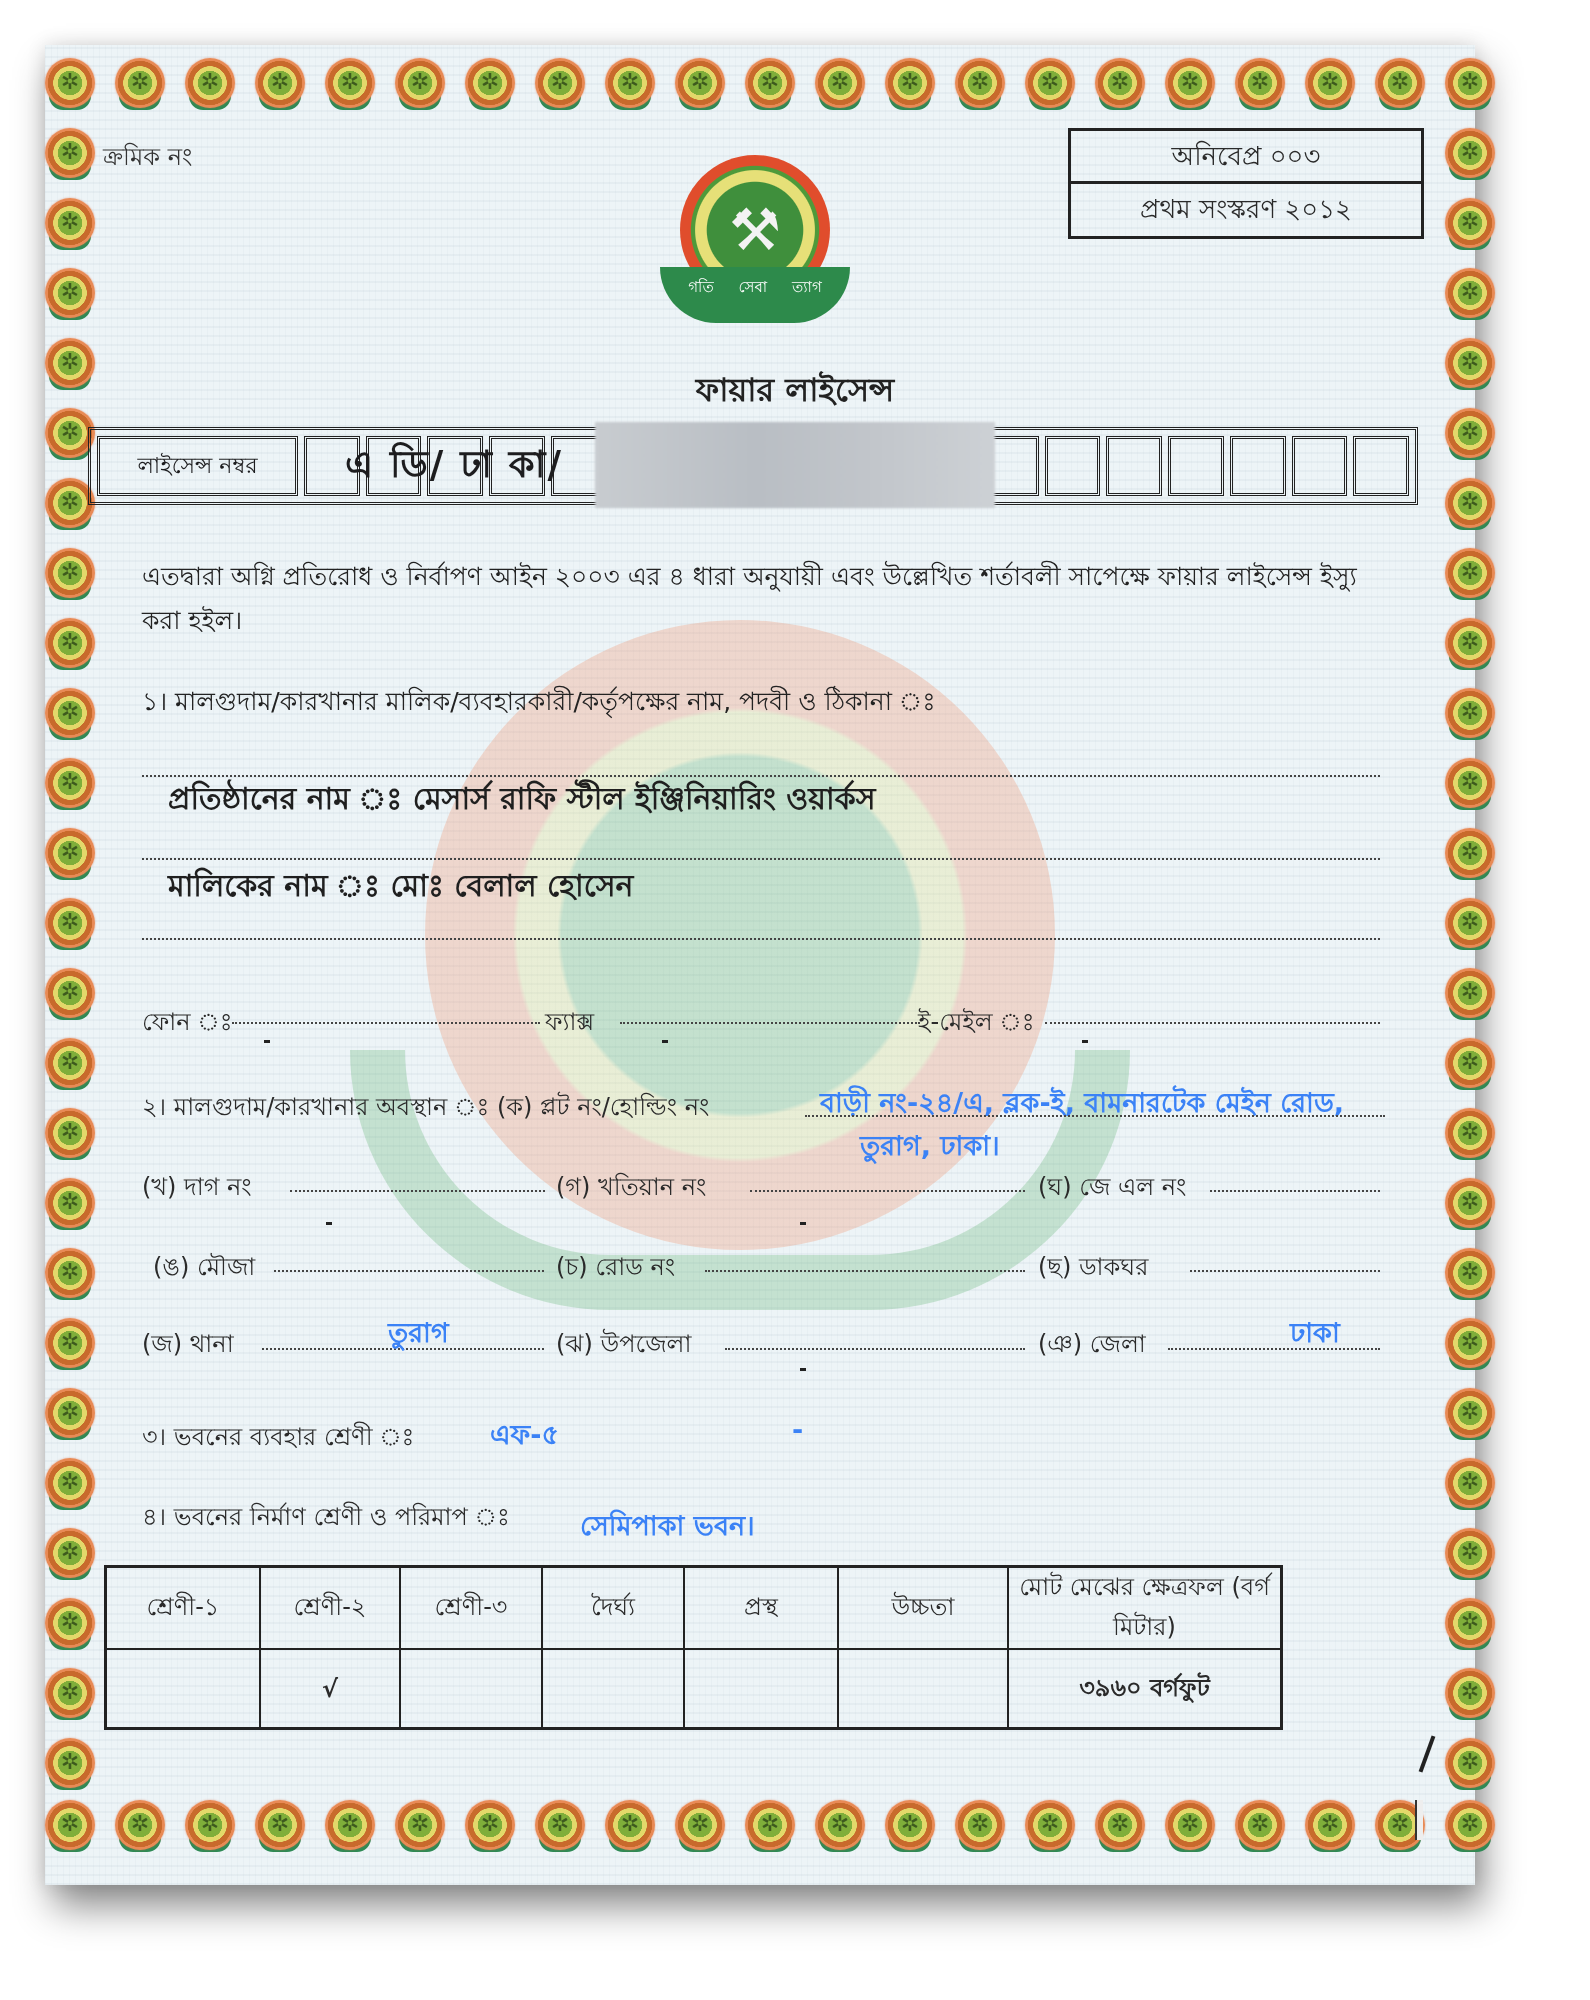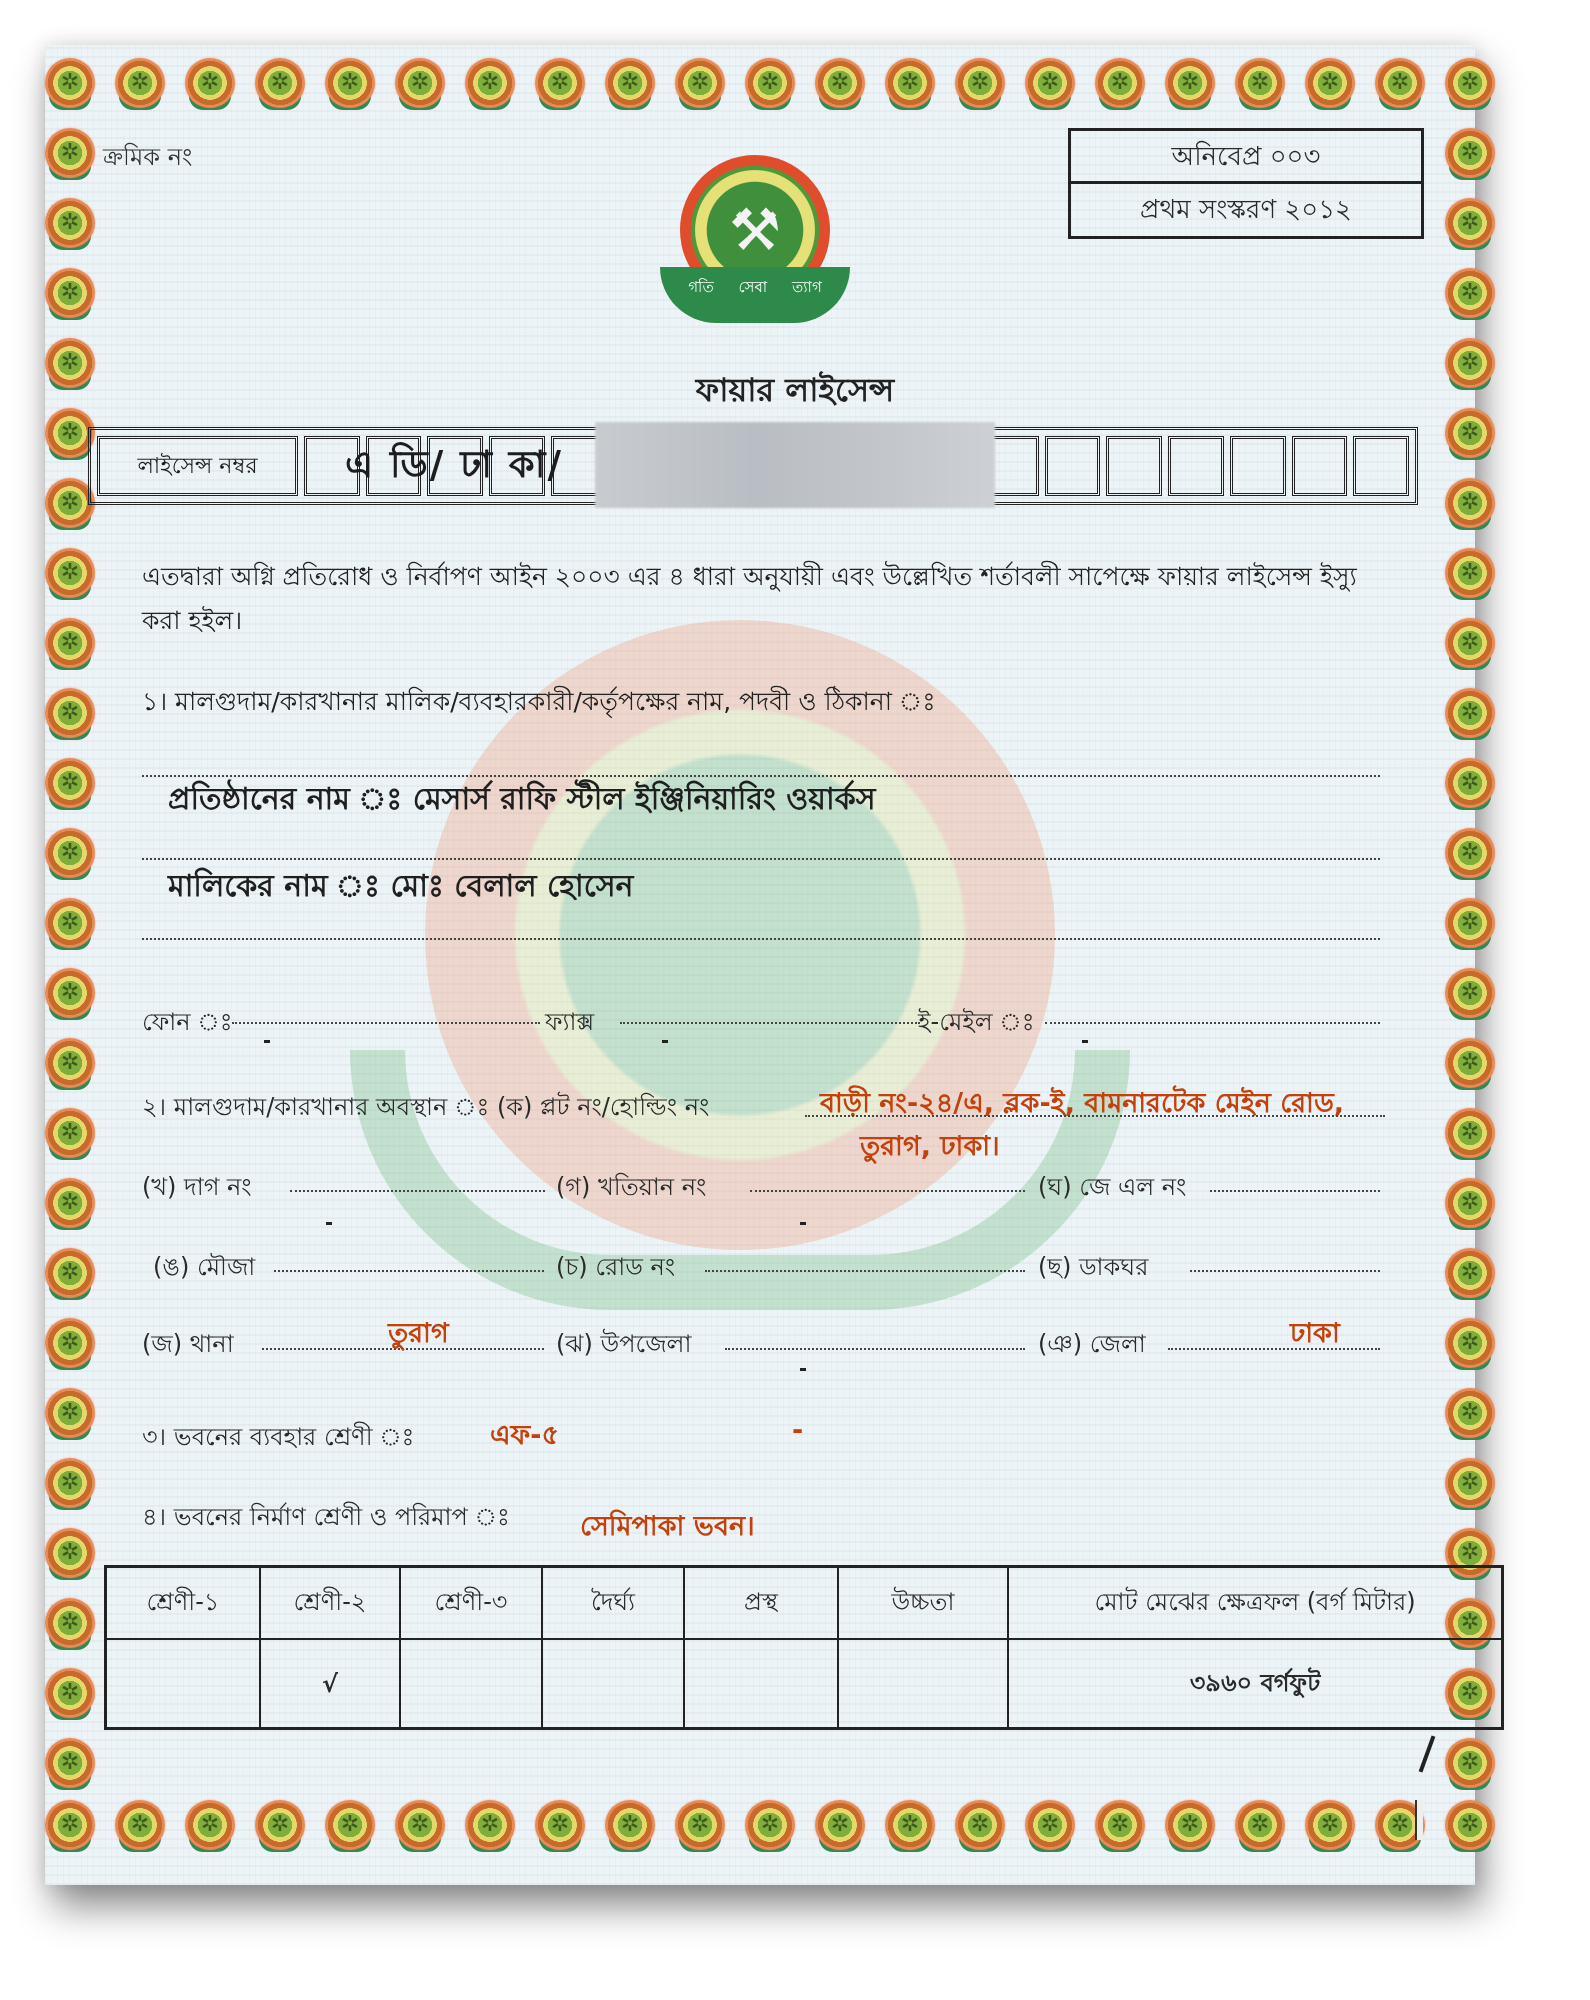--- a/index.html
+++ b/index.html
@@ -83,25 +83,25 @@
     border-radius: 0 0 390px 390px; border: 55px solid rgba(90,175,110,0.28); border-top: none;
     box-sizing: border-box;
   }
 
   .para { left: 142px; font-size: 25px; line-height: 44px; color: #222; }
   .p-intro { top: 555px; width: 1240px; }
   .s1 { top: 680px; }
   .field-line { position: absolute; border-bottom: 2px dotted #444; }
   .big { font-size: 30px; font-weight: bold; color: #1f1f1f; }
   .lbl { font-size: 24px; color: #2a2a2a; }
-  .val { font-size: 27px; font-weight: bold; color: #c2410c; }
+  .val { font-size: 27px; font-weight: bold; color: #3b82f6; }
   .dash { position: absolute; width: 6px; height: 3px; background: #222; }
 
   table.dims {
-    position: absolute; left: 104px; top: 1565px; width: 1400px; height: 165px;
+    position: absolute; left: 104px; top: 1565px; width: 1179px; height: 165px;
     border-collapse: collapse; border: 3px solid #222; padding-left: 16px;
   }
   table.dims td {
     border: 2px solid #222; text-align: center; font-size: 24px; color: #2a2a2a; padding: 0;
   }
   table.dims tr.hdr td { height: 70px; }
   .tick { font-size: 32px; font-weight: bold; }
   .area-val { font-size: 28px; font-weight: bold; }
 
   .pen-mark1 { position: absolute; left: 1425px; top: 1735px; width: 4px; height: 38px; background: #222; transform: rotate(20deg); }

